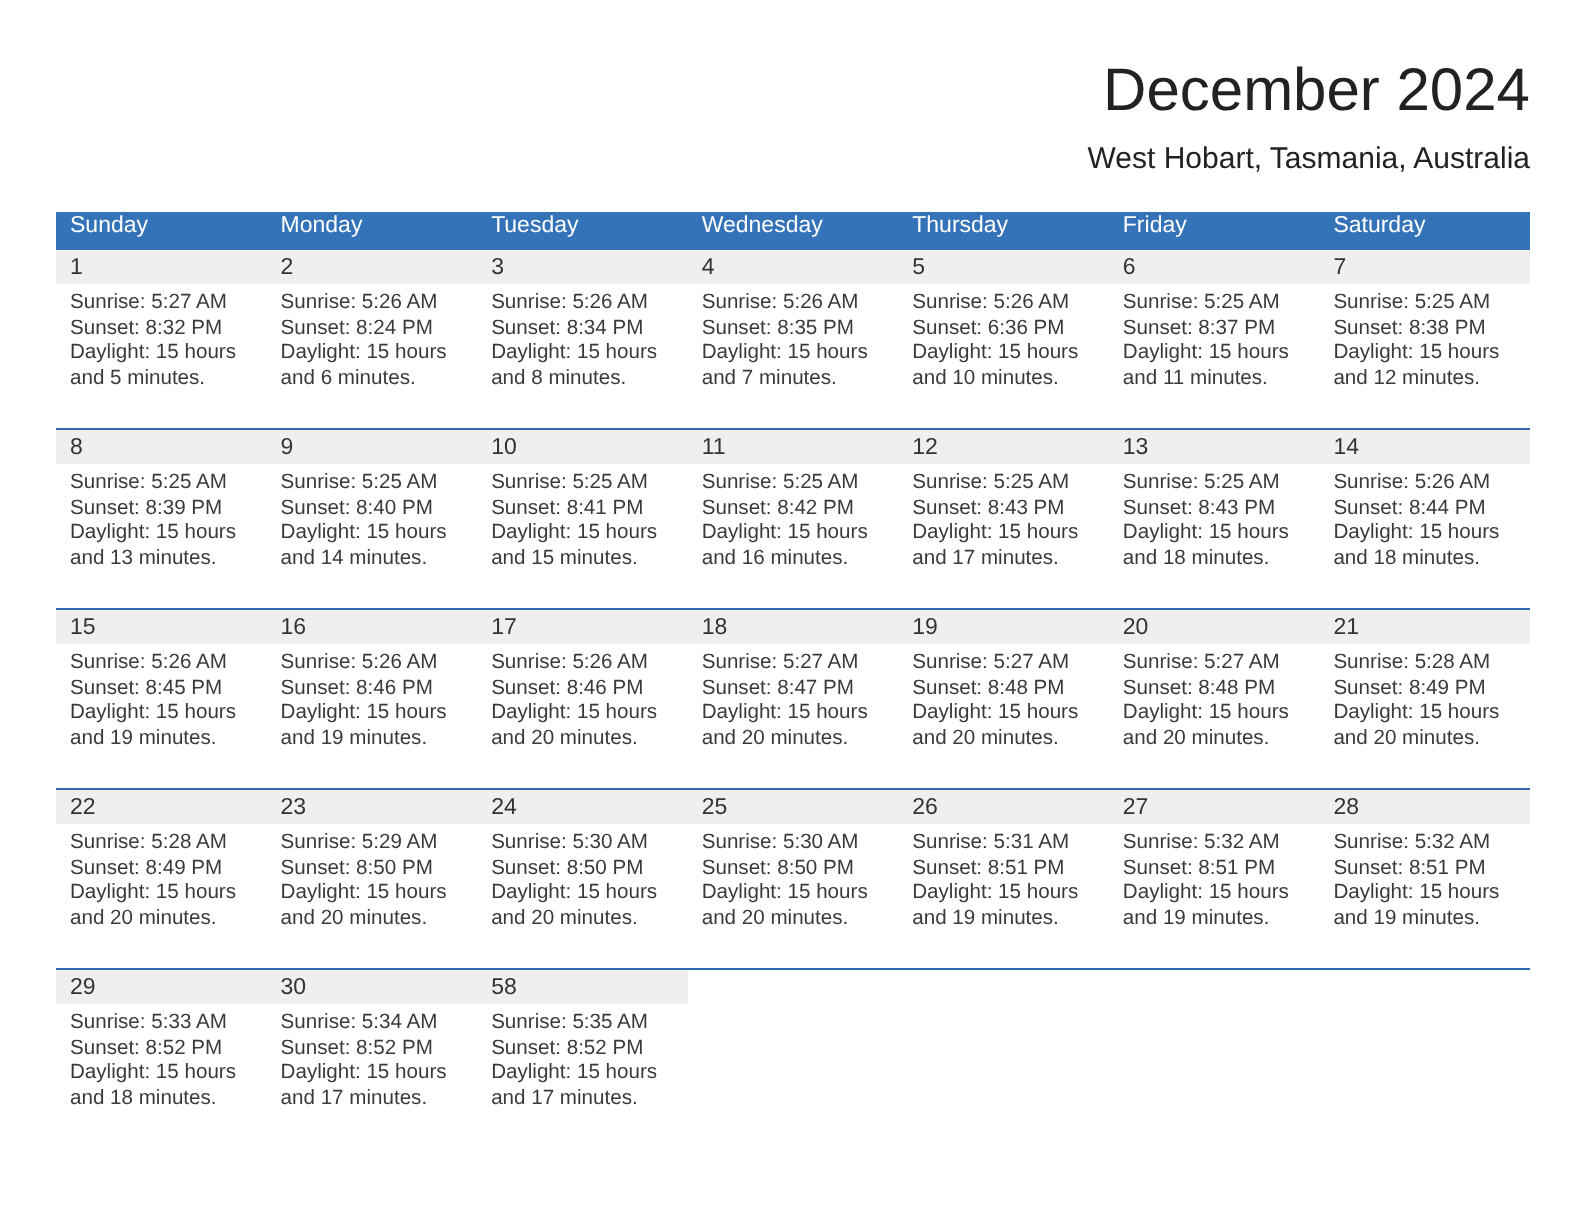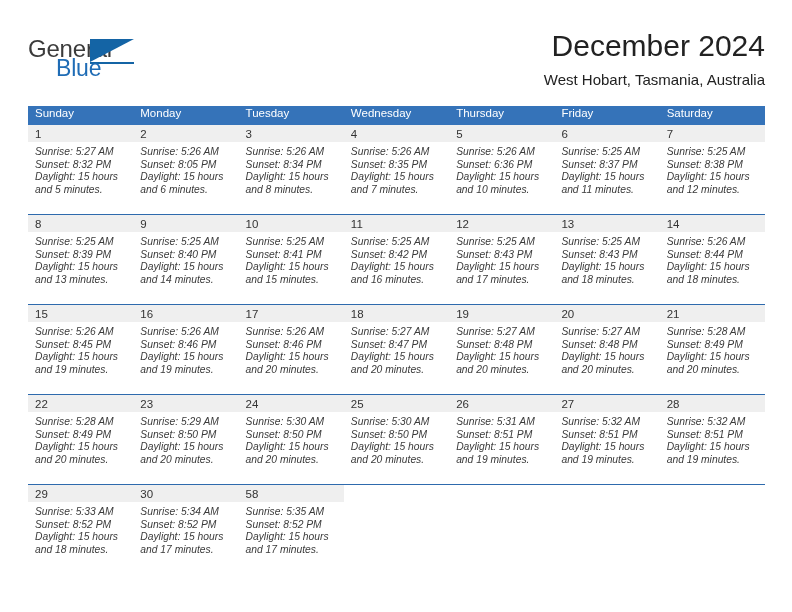--- a/index.html
+++ b/index.html
@@ -132,38 +132,31 @@
     line-height: 16px;
   }
   .daycell.empty .daynum-band {
     background: transparent;
   }
   .dayinfo {
     padding: 4px 6px 0 7px;
     font-size: 10.3px;
     color: #3a3a3a;
     line-height: 12.6px;
-    font-style: italic;
   }
   .dayinfo div { white-space: nowrap; }
   .dayinfo .daylight { white-space: normal; }
 </style>
 </head>
 <body>
 
 <div class="page">
 
   <div class="header">
 
-    <div class="logo">
-      <span class="logo-general">General</span>
-      <span class="logo-flag"></span>
-      <span class="logo-underline"></span>
-      <span class="logo-blue">Blue</span>
-    </div>
 
     <div class="title-wrap">
       <div class="cal-title">December 2024</div>
       <div class="cal-subtitle">West Hobart, Tasmania, Australia</div>
     </div>
 
   </div>
 
   <table class="calendar">
     <thead>
@@ -187,21 +180,21 @@
                 <div>Sunset: 8:32 PM</div>
                 <div class="daylight">Daylight: 15 hours and 5 minutes.</div>
               </div>
             </div>
           </td>
           <td>
             <div class="daycell">
               <div class="daynum-band">2</div>
               <div class="dayinfo">
                 <div>Sunrise: 5:26 AM</div>
-                <div>Sunset: 8:05 PM</div>
+                <div>Sunset: 8:24 PM</div>
                 <div class="daylight">Daylight: 15 hours and 6 minutes.</div>
               </div>
             </div>
           </td>
           <td>
             <div class="daycell">
               <div class="daynum-band">3</div>
               <div class="dayinfo">
                 <div>Sunrise: 5:26 AM</div>
                 <div>Sunset: 8:34 PM</div>

